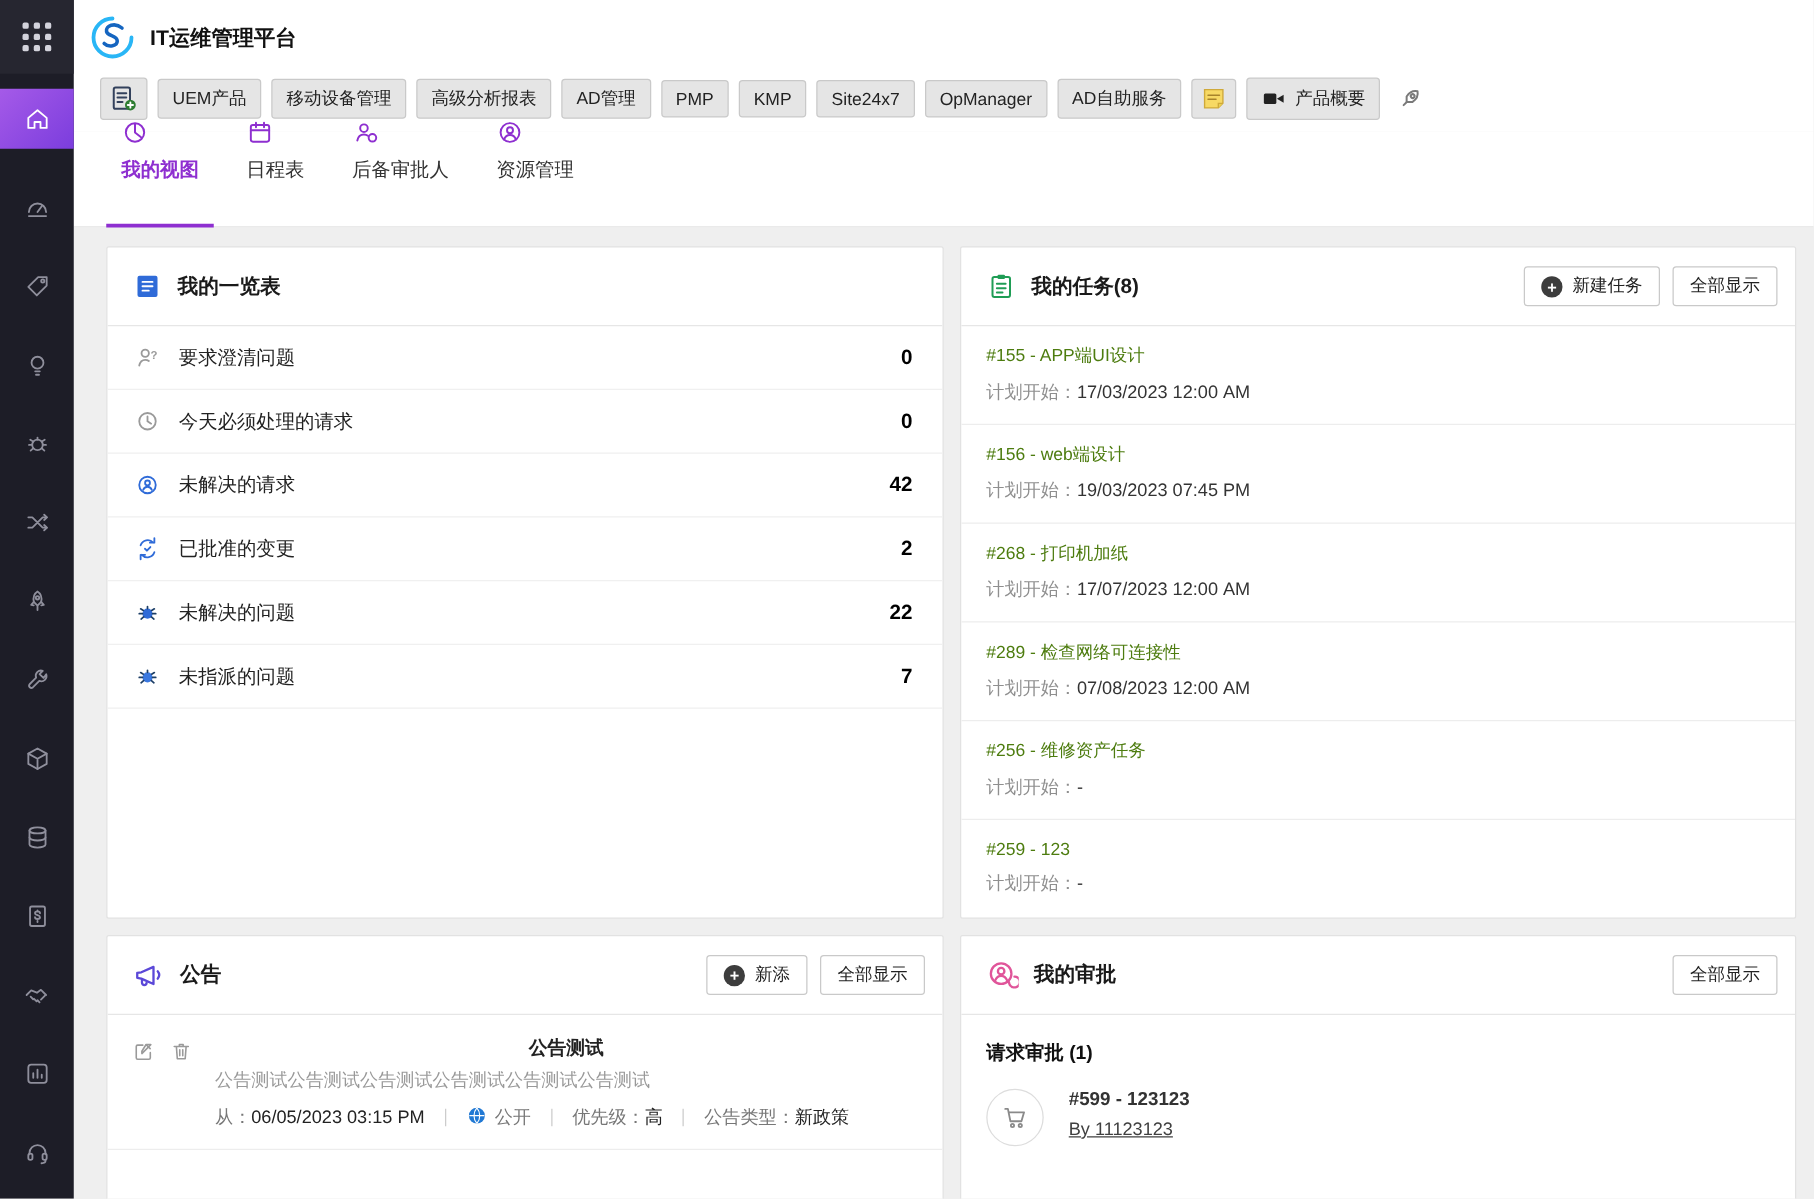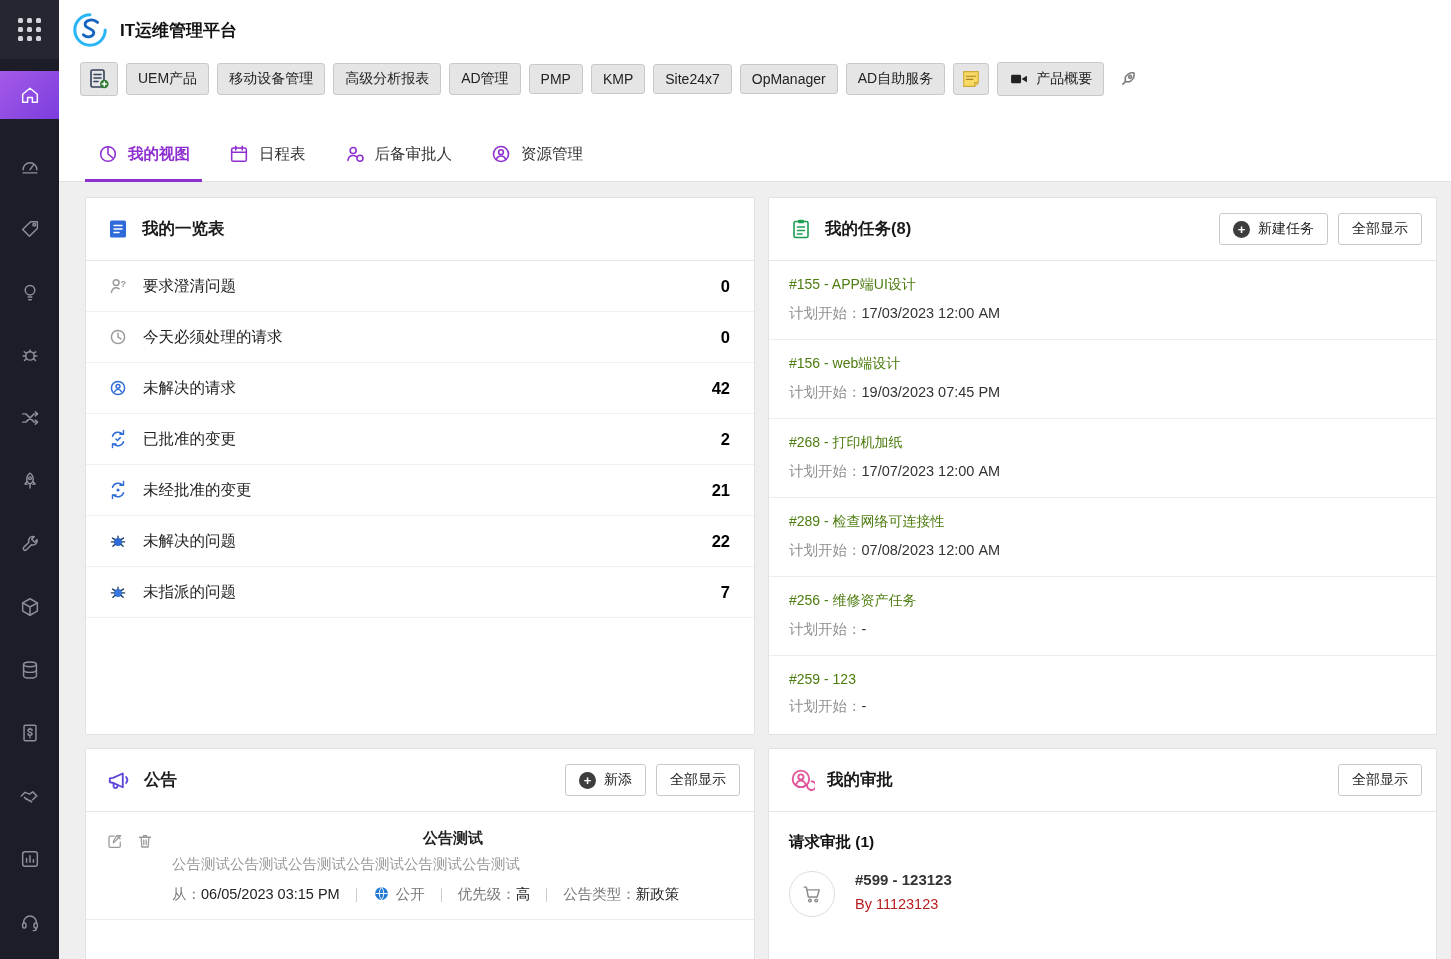--- a/index.html
+++ b/index.html
@@ -21,21 +21,21 @@
   .header { background:#fff; height:60px; display:flex; align-items:center; padding-left:12px; }
   .logo svg { width:38px; height:38px; }
   .app-title { font-size:17px; font-weight:bold; color:#111; margin-left:11px; }
 
   .toolbar { background:#fff; height:45px; display:flex; align-items:center; gap:8px; padding:0 0 8px 21px; }
   .tb-btn { display:inline-flex; align-items:center; gap:7px; background:#e5e5e5; border:1px solid #c9c9c9; border-radius:3px; padding:6px 11px; font-size:14px; color:#222; cursor:pointer; font-family:inherit; white-space:nowrap; }
   .tb-iconbtn { padding:4px 6px; }
   .tb-plain { border:none; background:transparent; padding:4px; }
 
   .tabs { background:#fff; height:77px; display:flex; align-items:flex-end; gap:14px; padding-left:26px; border-bottom:1px solid #e3e3e3; }
-  .tab { display:flex; align-items:flex-end; gap:9px; font-size:15.5px; color:#333; padding:0 12px 16px; position:relative; cursor:pointer; }
+  .tab { display:flex; align-items:flex-start; gap:9px; font-size:15.5px; color:#333; padding:0 12px 34px; position:relative; cursor:pointer;flex-direction:column; }
   .tab svg { width:22px; height:22px; color:#8e2fd0; }
   .tab.active { color:#8e2fd0; font-weight:600; }
   .tab.active::after { content:""; position:absolute; left:0; right:0; bottom:-1px; height:3px; background:#8e2fd0; }
 
   .content { flex:1; height:777px; background:#efefef; padding:15px 14px 0 26px; display:grid; grid-template-columns:670px 669px; grid-template-rows:538px 320px; gap:13px; overflow:hidden; }
 
   .card { background:#fff; border:1px solid #e2e2e2; border-radius:2px; overflow:hidden; display:flex; flex-direction:column; }
   .card-header { min-height:63px; display:flex; align-items:center; padding:0 14px 0 20px; border-bottom:1px solid #e6e6e6; flex:0 0 auto; }
   .card-title { font-size:16.5px; font-weight:bold; color:#1a1a1a; margin-left:12px; }
   .hdr-actions { margin-left:auto; display:flex; gap:10px; }
@@ -72,21 +72,21 @@
   .globe { display:inline-block; vertical-align:-3px; margin-right:6px; }
   .ann-divider { border-top:1px solid #ededed; }
 
   
   .approval-section { padding:20px 20px 10px; font-size:15.5px; font-weight:bold; color:#111; }
   .approval-item { display:flex; align-items:flex-start; padding:8px 20px; cursor:pointer; }
   .cart-circle { width:46px; height:46px; border:1px solid #ddd; border-radius:50%; display:flex; align-items:center; justify-content:center; color:#8a8a8a; flex:0 0 auto; }
   .cart-circle svg { width:22px; height:22px; }
   .approval-info { margin-left:20px; }
   .approval-name { font-size:15px; font-weight:600; color:#333; }
-  .approval-by { margin-top:8px; font-size:14.5px; color:#b91c1c; }
+  .approval-by { margin-top:8px; font-size:14.5px; color:#404040;text-decoration:underline; }
 </style>
 </head>
 <body>
 
 <div class="sidebar">
   <div class="apps-block">
     <span class="app-grid">
         <i></i>
         <i></i>
         <i></i>
@@ -338,30 +338,20 @@
         </div>
         <div class="summary-row">
           <span class="s-icon">
               <svg viewBox="0 0 24 24" fill="none" stroke="#2f6bd8" stroke-width="1.6" stroke-linecap="round" stroke-linejoin="round">
                 <path d="M6 9a6.5 6.5 0 0 1 11-2.3M18 2.8V6.7h-3.9M18 15a6.5 6.5 0 0 1-11 2.3M6 21.2v-3.9h3.9"></path>
                 <path d="M9.8 12l1.7 1.7 3-3.2"></path>
               </svg>
             </span>
           <span class="summary-label">已批准的变更</span>
           <span class="summary-count">2</span>
-        </div>
-        <div class="summary-row">
-          <span class="s-icon">
-              <svg viewBox="0 0 24 24" fill="none" stroke="#2f6bd8" stroke-width="1.6" stroke-linecap="round" stroke-linejoin="round">
-                <path d="M6 9a6.5 6.5 0 0 1 11-2.3M18 2.8V6.7h-3.9M18 15a6.5 6.5 0 0 1-11 2.3M6 21.2v-3.9h3.9"></path>
-                <circle cx="12" cy="12" r="1.7" fill="#2f6bd8" stroke="none"></circle>
-              </svg>
-            </span>
-          <span class="summary-label">未经批准的变更</span>
-          <span class="summary-count">21</span>
         </div>
         <div class="summary-row">
           <span class="s-icon">
               <svg viewBox="0 0 24 24" fill="none" stroke="#1c3e66" stroke-width="1.5" stroke-linecap="round">
                 <circle cx="12" cy="13" r="4.4" fill="#2f6bd8" stroke="none"></circle>
                 <path d="M12 8.6V6.8M8.4 10.2 6 8.8M15.6 10.2 18 8.8M7.6 13H4.8M16.4 13h2.8M8.6 15.8l-2.2 1.9M15.4 15.8l2.2 1.9"></path>
               </svg>
             </span>
           <span class="summary-label">未解决的问题</span>
           <span class="summary-count">22</span>

